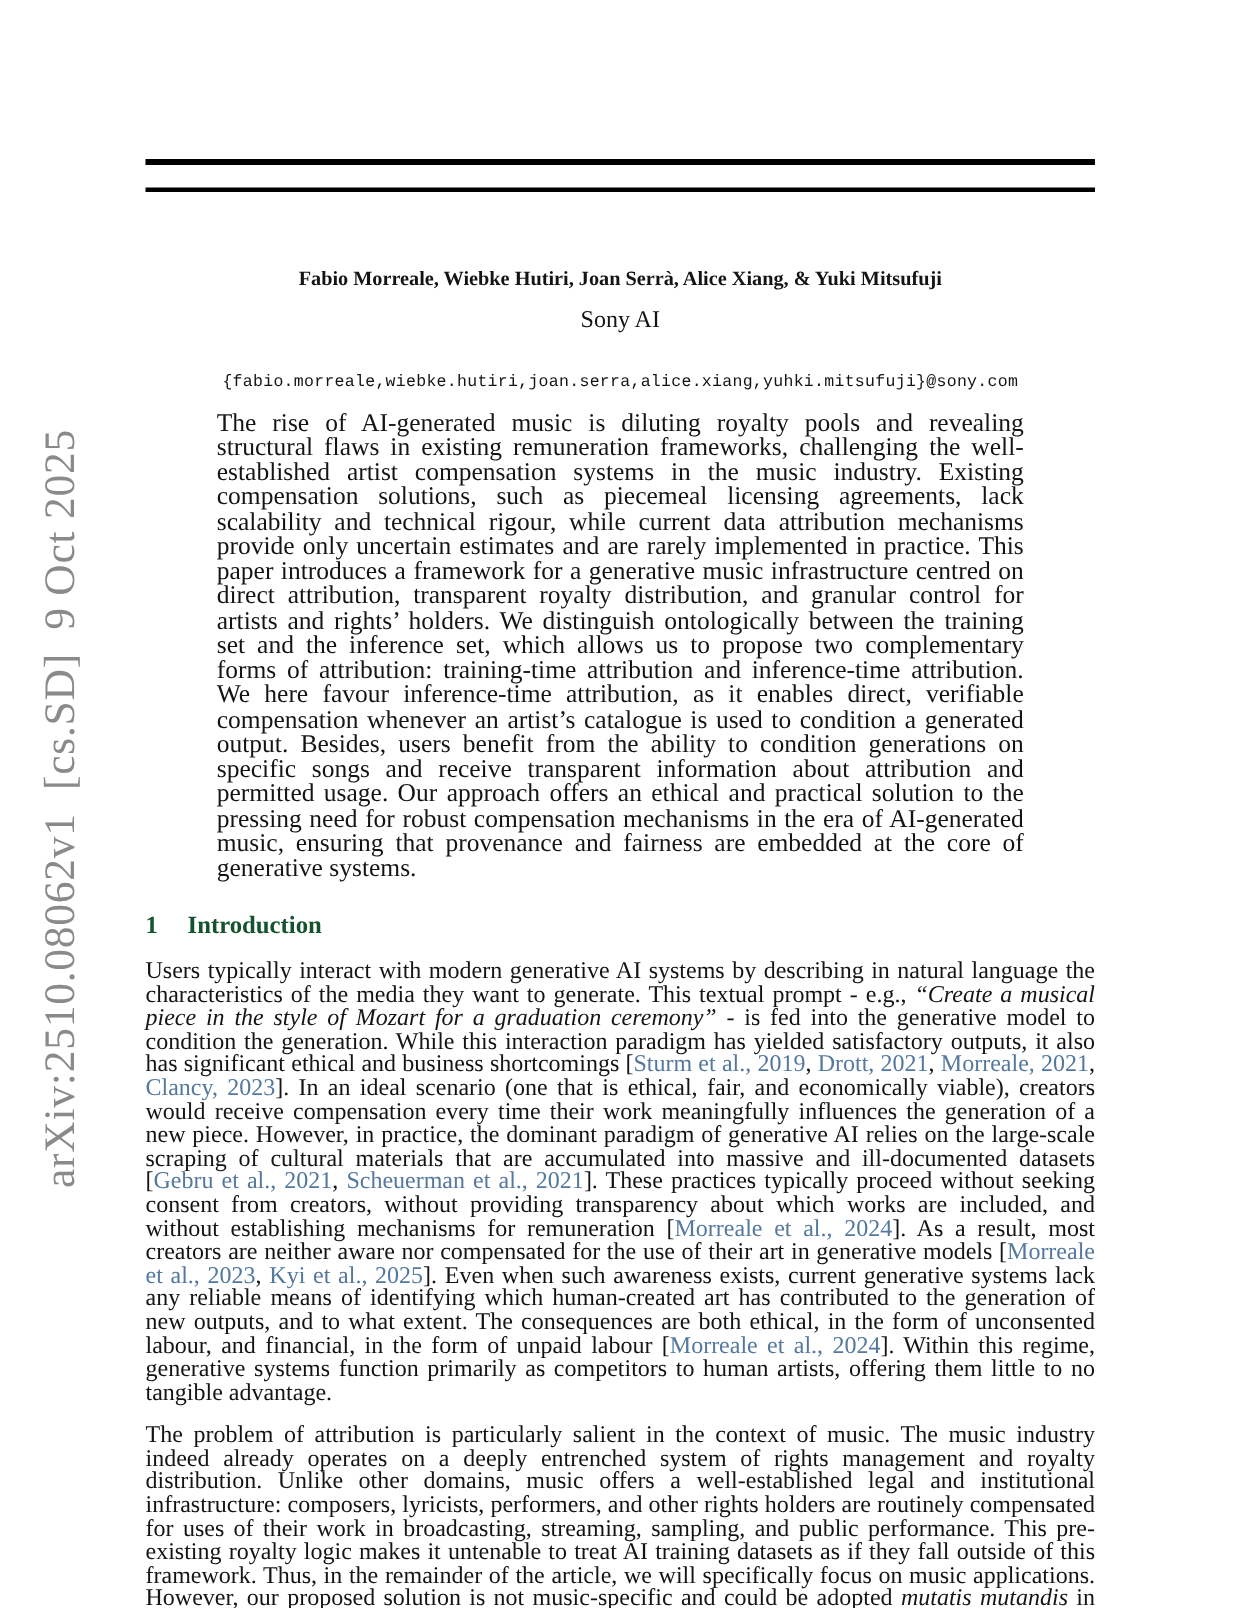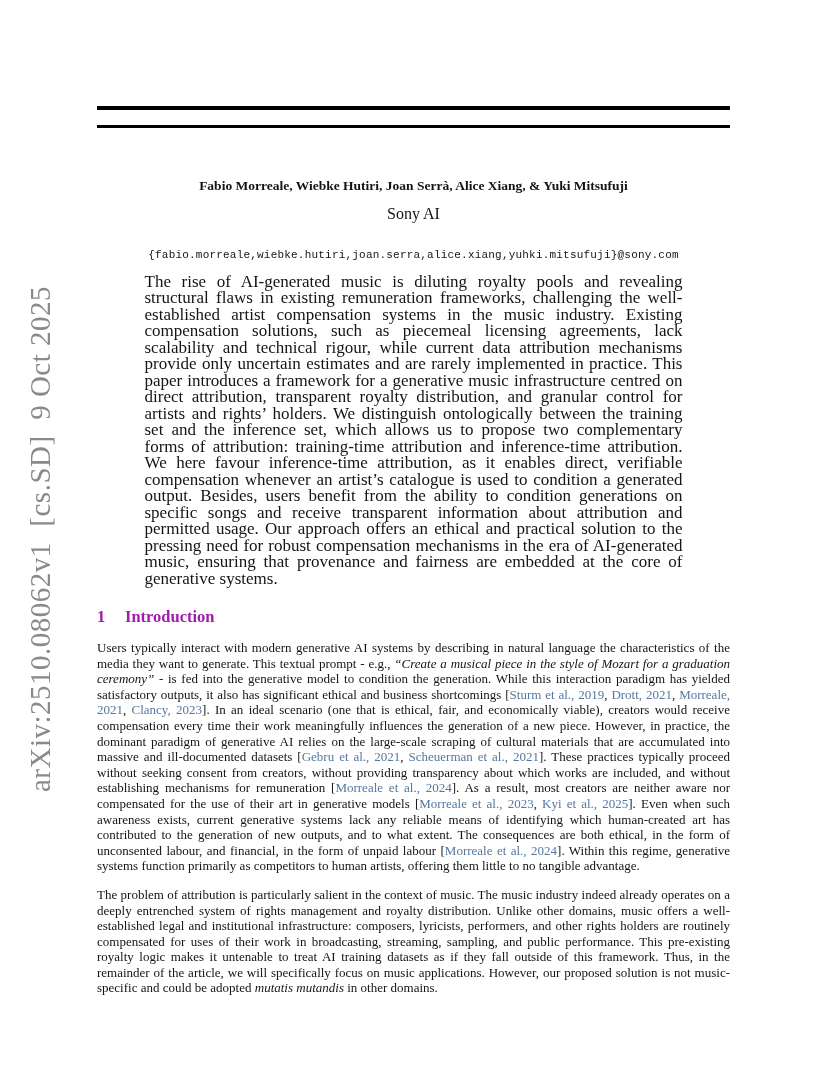--- a/index.html
+++ b/index.html
@@ -77,27 +77,27 @@
     width: 538px;
     margin: 13px auto 0 auto;
     text-align: justify;
     font-size: 17px;
     line-height: 16.5px;
   }
   .section-heading {
     margin: 20px 0 0 0;
     font-size: 16.5px;
     font-weight: bold;
-    color: #a21caf;
+    color: #14532d;
   }
   .section-number { display: inline-block; min-width: 28px; }
   .para {
     margin: 13px 0 0 0;
     text-align: justify;
-    font-size: 13px;
+    font-size: 16px;
     line-height: 15.6px;
   }
   .it { font-style: italic; }
   .cite { color: #54789e; cursor: pointer; }
 </style>
 </head>
 <body>
 
 <div class="page">
 

